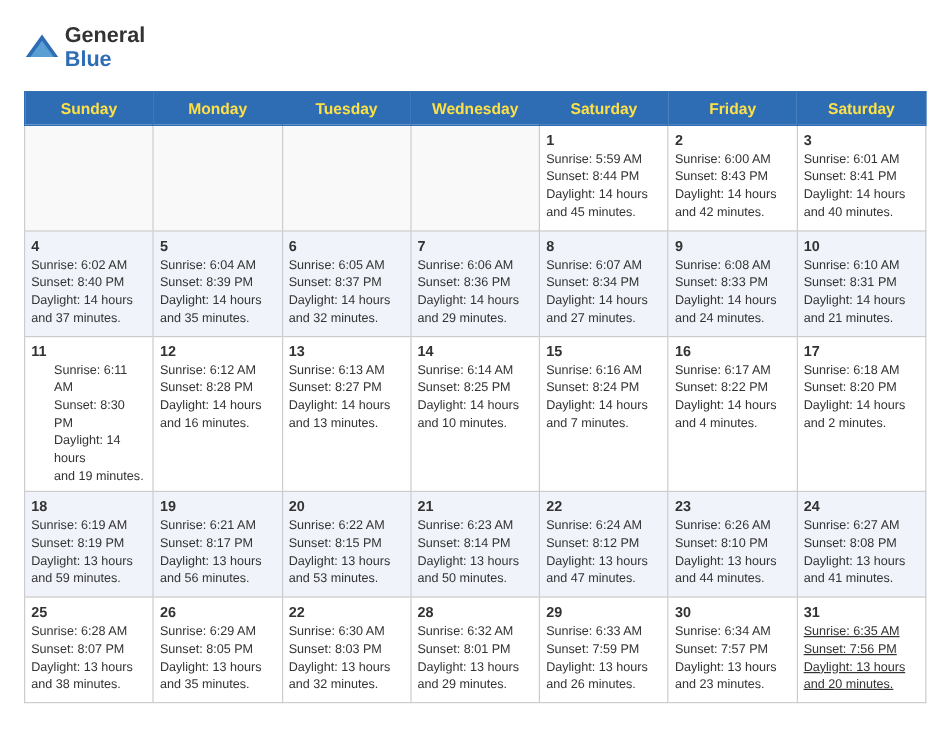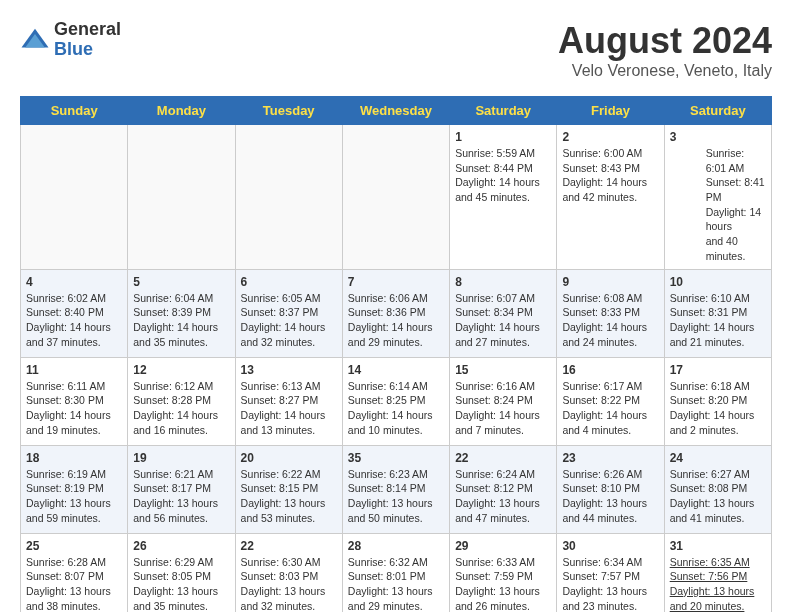--- a/index.html
+++ b/index.html
@@ -102,24 +102,20 @@
   <div class="logo">
     <svg class="logo-icon" viewBox="0 0 40 40">
       <polygon points="20,5 38,30 2,30" fill="#2e6db4"></polygon>
       <polygon points="20,12 33,30 7,30" fill="#5a9fd4"></polygon>
     </svg>
     <div class="logo-text">
       <span class="logo-general">General</span>
       <span class="logo-blue">Blue</span>
     </div>
   </div>
-  <div class="title-area">
-    <div class="main-title">August 2024</div>
-    <div class="subtitle">Velo Veronese, Veneto, Italy</div>
-  </div>
 </div>
 
 <table>
   <thead>
     <tr>
     <th>Sunday</th>
         <th>Monday</th>
         <th>Tuesday</th>
         <th>Wednesday</th>
         <th>Saturday</th>
@@ -142,21 +138,21 @@
         </td>
         <td>
           <span class="day-number">2</span>
           <div class="cell-content" style="white-space: pre-line;">Sunrise: 6:00 AM
 Sunset: 8:43 PM
 Daylight: 14 hours
 and 42 minutes.</div>
         </td>
         <td>
           <span class="day-number">3</span>
-          <div class="cell-content" style="white-space: pre-line; margin-left: 36px;">Sunrise: 6:01 AM
+          <div class="cell-content" style="white-space: pre-line;">Sunrise: 6:01 AM
 Sunset: 8:41 PM
 Daylight: 14 hours
 and 40 minutes.</div>
         </td>
       </tr>
       <tr>
         <td>
           <span class="day-number">4</span>
           <div class="cell-content" style="white-space: pre-line;">Sunrise: 6:02 AM
 Sunset: 8:40 PM
@@ -202,21 +198,21 @@
           <span class="day-number">10</span>
           <div class="cell-content" style="white-space: pre-line;">Sunrise: 6:10 AM
 Sunset: 8:31 PM
 Daylight: 14 hours
 and 21 minutes.</div>
         </td>
       </tr>
       <tr>
         <td>
           <span class="day-number">11</span>
-          <div class="cell-content" style="white-space: pre-line;">Sunrise: 6:11 AM
+          <div class="cell-content" style="white-space: pre-line; margin-left: 19px;">Sunrise: 6:11 AM
 Sunset: 8:30 PM
 Daylight: 14 hours
 and 19 minutes.</div>
         </td>
         <td>
           <span class="day-number">12</span>
           <div class="cell-content" style="white-space: pre-line;">Sunrise: 6:12 AM
 Sunset: 8:28 PM
 Daylight: 14 hours
 and 16 minutes.</div>
@@ -273,21 +269,21 @@
 and 56 minutes.</div>
         </td>
         <td>
           <span class="day-number">20</span>
           <div class="cell-content" style="white-space: pre-line;">Sunrise: 6:22 AM
 Sunset: 8:15 PM
 Daylight: 13 hours
 and 53 minutes.</div>
         </td>
         <td>
-          <span class="day-number">35</span>
+          <span class="day-number">21</span>
           <div class="cell-content" style="white-space: pre-line;">Sunrise: 6:23 AM
 Sunset: 8:14 PM
 Daylight: 13 hours
 and 50 minutes.</div>
         </td>
         <td>
           <span class="day-number">22</span>
           <div class="cell-content" style="white-space: pre-line;">Sunrise: 6:24 AM
 Sunset: 8:12 PM
 Daylight: 13 hours

